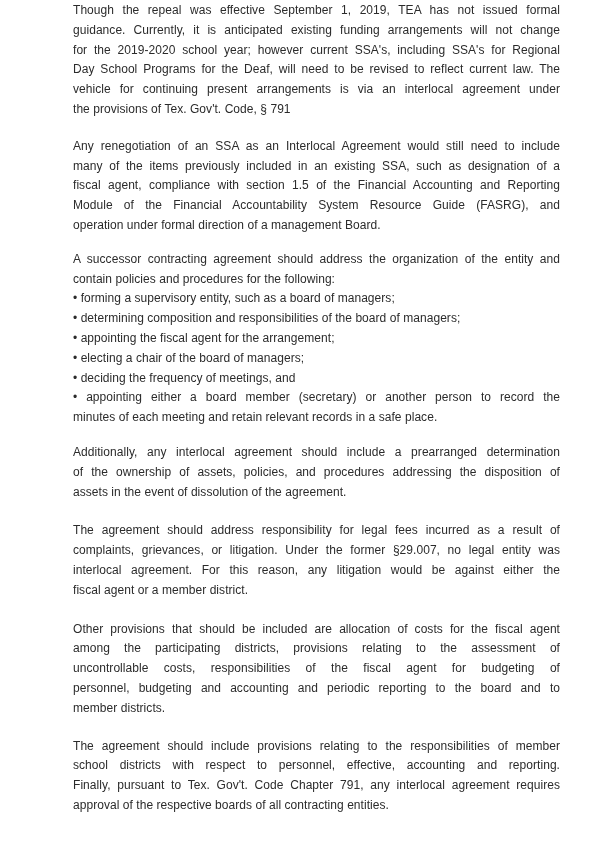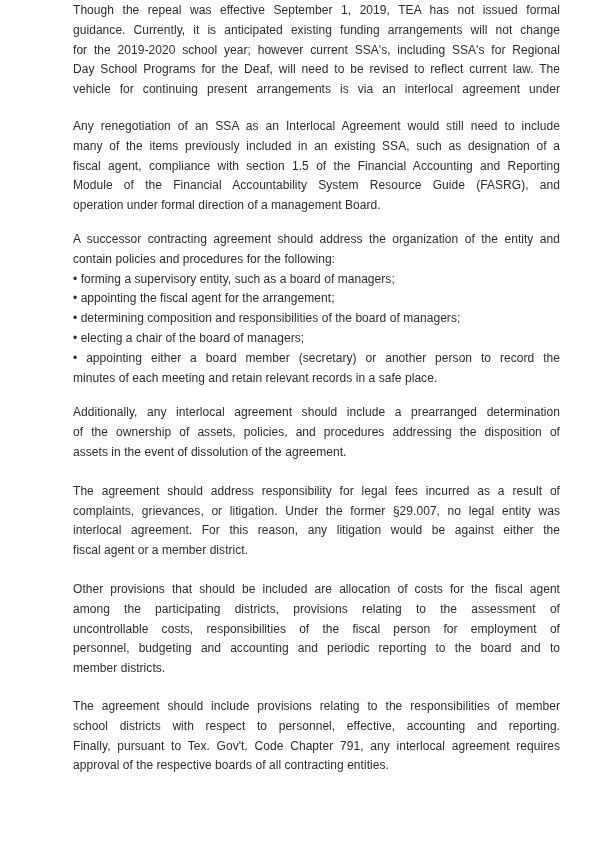--- a/index.html
+++ b/index.html
@@ -49,53 +49,55 @@
 <body>
 
 <div class="page">
   <div id="doc">
       <div class="para">
         <div class="line j">Though the repeal was effective September 1, 2019, TEA has not issued formal</div>
         <div class="line j">guidance. Currently, it is anticipated existing funding arrangements will not change</div>
         <div class="line j">for the 2019-2020 school year; however current SSA's, including SSA's for Regional</div>
         <div class="line j">Day School Programs for the Deaf, will need to be revised to reflect current law. The</div>
         <div class="line j">vehicle for continuing present arrangements is via an interlocal agreement under</div>
+        <div class="line">the provisions of Tex. Gov't. Code, § 791</div>
       </div>
       <div class="para">
         <div class="line j">Any renegotiation of an SSA as an Interlocal Agreement would still need to include</div>
         <div class="line j">many of the items previously included in an existing SSA, such as designation of a</div>
         <div class="line j">fiscal agent, compliance with section 1.5 of the Financial Accounting and Reporting</div>
         <div class="line j">Module of the Financial Accountability System Resource Guide (FASRG), and</div>
         <div class="line">operation under formal direction of a management Board.</div>
       </div>
       <div class="para">
         <div class="line j">A successor contracting agreement should address the organization of the entity and</div>
         <div class="line">contain policies and procedures for the following:</div>
         <div class="line">• forming a supervisory entity, such as a board of managers;</div>
+        <div class="line">• determining composition and responsibilities of the board of managers;</div>
         <div class="line">• appointing the fiscal agent for the arrangement;</div>
-        <div class="line">• determining composition and responsibilities of the board of managers;</div>
         <div class="line">• electing a chair of the board of managers;</div>
+        <div class="line">• deciding the frequency of meetings, and</div>
         <div class="line j">• appointing either a board member (secretary) or another person to record the</div>
         <div class="line">minutes of each meeting and retain relevant records in a safe place.</div>
       </div>
       <div class="para">
         <div class="line j">Additionally, any interlocal agreement should include a prearranged determination</div>
         <div class="line j">of the ownership of assets, policies, and procedures addressing the disposition of</div>
         <div class="line">assets in the event of dissolution of the agreement.</div>
       </div>
       <div class="para">
         <div class="line j">The agreement should address responsibility for legal fees incurred as a result of</div>
         <div class="line j">complaints, grievances, or litigation. Under the former §29.007, no legal entity was</div>
         <div class="line j">interlocal agreement. For this reason, any litigation would be against either the</div>
         <div class="line">fiscal agent or a member district.</div>
       </div>
       <div class="para">
         <div class="line j">Other provisions that should be included are allocation of costs for the fiscal agent</div>
         <div class="line j">among the participating districts, provisions relating to the assessment of</div>
-        <div class="line j">uncontrollable costs, responsibilities of the fiscal person for employment of</div>
+        <div class="line j">uncontrollable costs, responsibilities of the fiscal agent for budgeting of</div>
         <div class="line j">personnel, budgeting and accounting and periodic reporting to the board and to</div>
         <div class="line">member districts.</div>
       </div>
       <div class="para">
         <div class="line j">The agreement should include provisions relating to the responsibilities of member</div>
         <div class="line j">school districts with respect to personnel, effective, accounting and reporting.</div>
         <div class="line j">Finally, pursuant to Tex. Gov't. Code Chapter 791, any interlocal agreement requires</div>
         <div class="line">approval of the respective boards of all contracting entities.</div>
       </div>
     </div>

